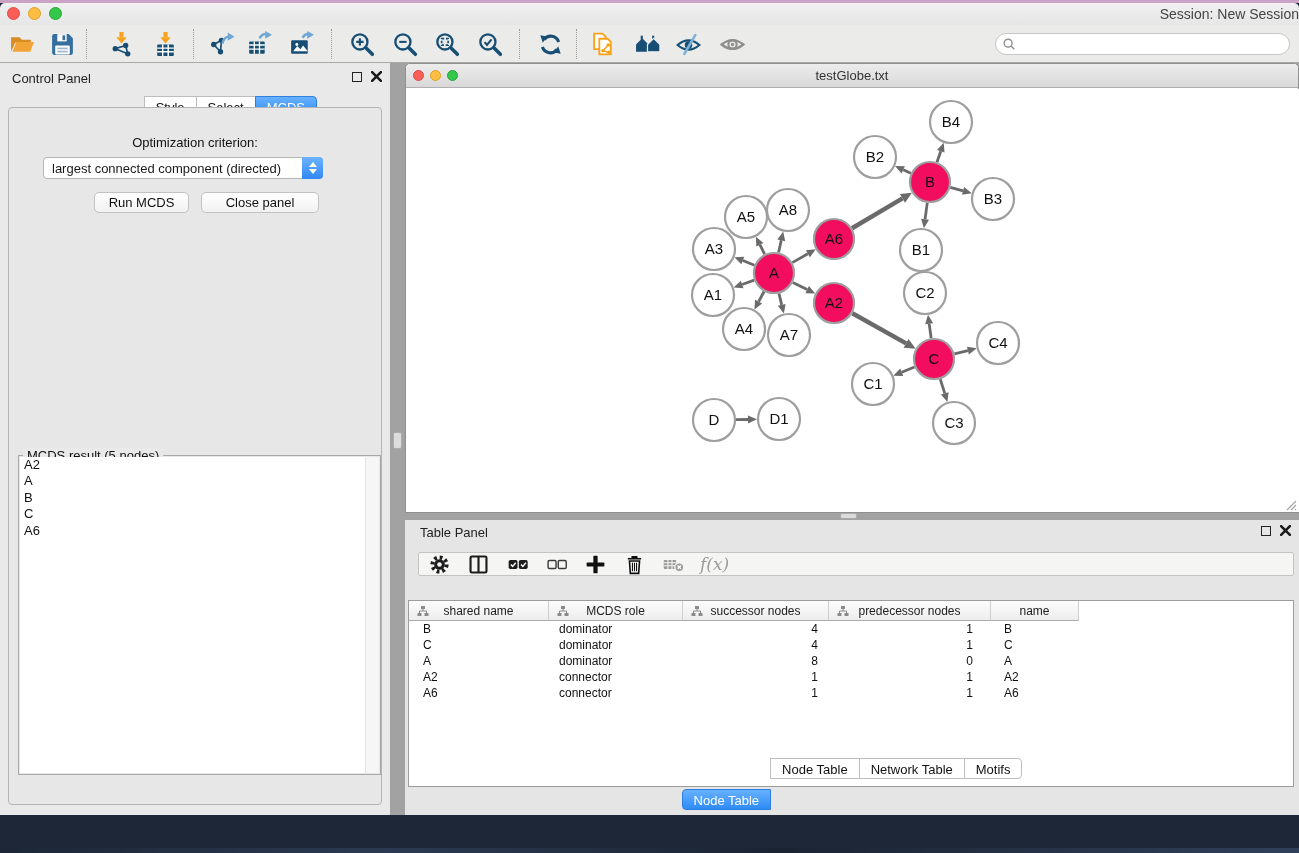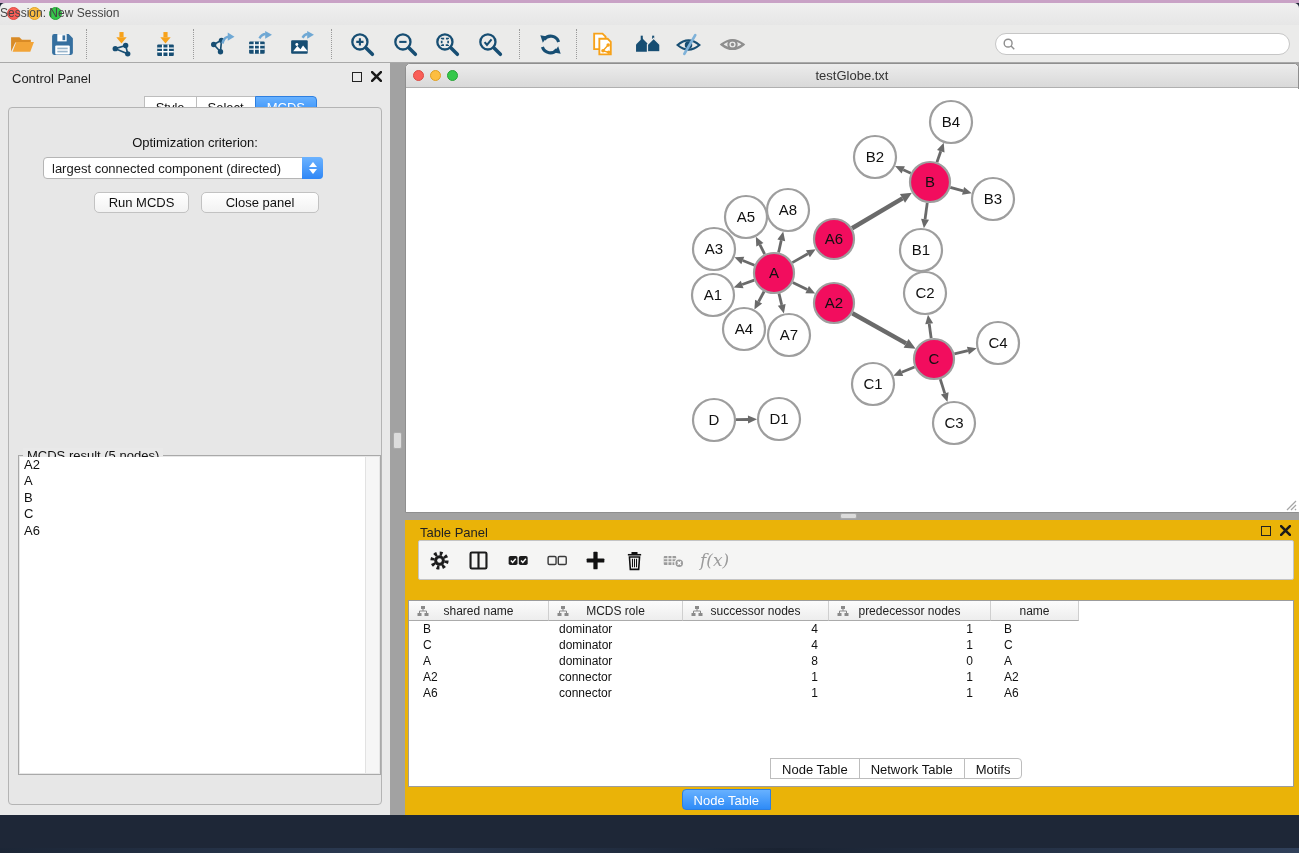--- a/index.html
+++ b/index.html
@@ -5,21 +5,21 @@
   html,body{margin:0;padding:0;background:#2a3447;}
   *{box-sizing:border-box;}
   .screen{position:relative;width:1299px;height:853px;background:#1e2737;overflow:hidden;
           font-family:"Liberation Sans",sans-serif;color:#1a1a1a;}
   .wp-top{position:absolute;left:0;top:0;width:100%;height:3px;background:#c9a2c6;}
   .wp-bottom{position:absolute;left:0;top:848px;width:100%;height:5px;
              background:linear-gradient(90deg,#1c2636,#2b3a52 30%,#1a2332 60%,#30405a);}
   
   .titlebar{position:absolute;left:0;top:3px;width:100%;height:22px;background:linear-gradient(#f0f0f0,#e6e6e6);
             border-top-left-radius:5px;border-top-right-radius:5px;}
-  .titlebar .title{position:absolute;left:0;right:0;top:3px;text-align:left;font-size:12px;color:#454545;}
+  .titlebar .title{position:absolute;left:0;right:0;top:3px;text-align:right;font-size:14px;color:#454545;}
   .lights{position:absolute;left:7px;top:4px;display:flex;gap:8px;}
   .light{width:13px;height:13px;border-radius:50%;}
   .light.red{background:#f95e57;border:1px solid #dd4a43;}
   .light.yellow{background:#fdbe41;border:1px solid #dfa023;}
   .light.green{background:#34c84a;border:1px solid #27a437;}
   
   .toolbar{position:absolute;left:0;top:25px;width:100%;height:38px;background:#ebebea;border-bottom:1px solid #a9a9a9;}
   .tbtn{position:absolute;top:2px;width:36px;height:34px;display:flex;align-items:center;justify-content:center;cursor:default;}
   .tbtn svg{width:27px;height:27px;}
   .tsep{position:absolute;top:4px;width:0;height:30px;border-left:1px dotted #9a9a9a;}
@@ -67,22 +67,22 @@
   .netwin{position:absolute;left:15px;top:0;width:894px;height:450px;border:1px solid #8f8f8f;border-radius:5px 5px 0 0;
           background:#fff;}
   .netwin .wtitle{position:absolute;left:0;top:0;width:100%;height:24px;background:linear-gradient(#ececec,#d9d9d9);
           border-bottom:1px solid #b0b0b0;border-radius:5px 5px 0 0;}
   .netwin .wtitle .wname{position:absolute;left:0;right:0;top:4px;text-align:center;font-size:13px;color:#333;}
   .netwin .lights{left:7px;top:6px;gap:6px;}
   .netwin .light{width:11px;height:11px;}
   .net-canvas{position:absolute;left:1px;top:25px;width:892px;height:423px;background:#fff;overflow:hidden;}
   .resize-grip{position:absolute;right:1px;bottom:1px;width:14px;height:14px;}
   
-  .tpanel{position:absolute;left:15px;top:457px;width:894px;height:295px;background:#eab308;}
-  .tp-toolbar{position:absolute;left:13px;top:20px;width:876px;height:40px;background:#f5f5f4;border:1px solid #c4c4c4;
+  .tpanel{position:absolute;left:15px;top:457px;width:894px;height:295px;background:#e5e5e5;}
+  .tp-toolbar{position:absolute;left:13px;top:32px;width:876px;height:24px;background:#f5f5f4;border:1px solid #c4c4c4;
               border-radius:2px;display:flex;align-items:center;padding-left:8px;gap:14px;}
   .tp-toolbar .ticon{width:25px;height:25px;display:flex;align-items:center;justify-content:center;}
   .tp-toolbar svg{width:23px;height:23px;}
   .fx-label{font-size:17px;font-family:"DejaVu Serif","Liberation Serif",serif;font-style:italic;color:#9b9b9b;}
   .ntable{position:absolute;left:3px;top:80px;width:886px;height:187px;background:#fff;border:1px solid #9c9c9c;}
   .thead{position:absolute;left:0;top:0;height:20px;display:flex;}
   .th{position:relative;height:20px;background:linear-gradient(#fcfcfc,#ededed);border-right:1px solid #cfcfcf;
       border-bottom:1px solid #ababab;font-size:12px;color:#222;display:flex;align-items:center;justify-content:center;}
   .th .tree{position:absolute;left:8px;top:4px;width:12px;height:12px;}
   .trow{position:absolute;left:0;height:16px;display:flex;font-size:12px;color:#111;}

